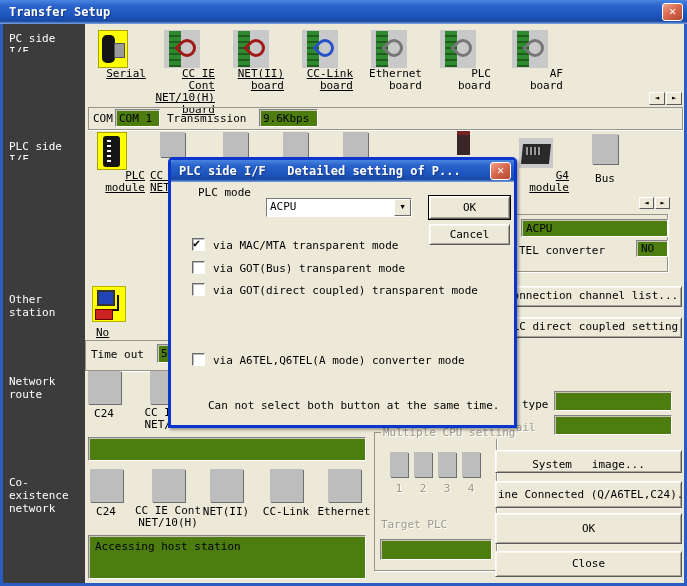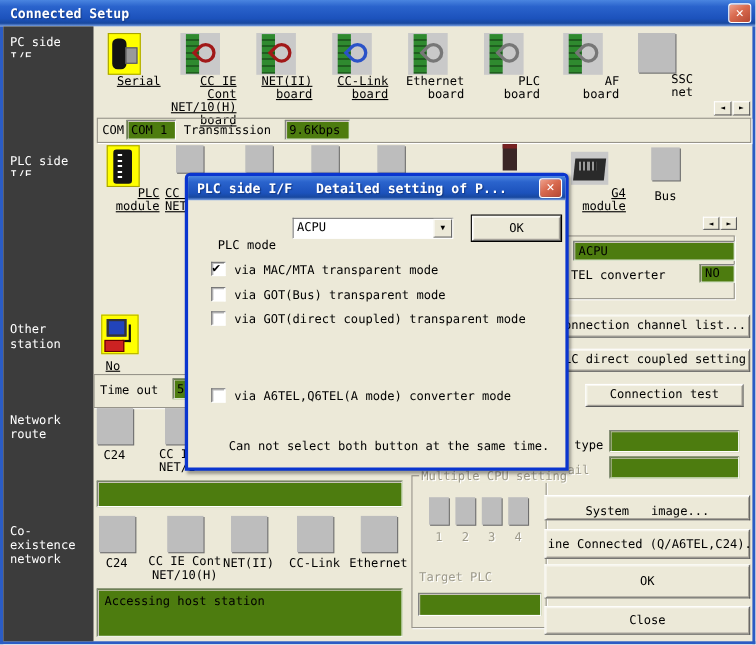--- a/index.html
+++ b/index.html
@@ -82,21 +82,21 @@
     border-color:#6a6a6a #fff #fff #6a6a6a;box-shadow:inset 1px 1px 0 #bbb}
   .cbox .tick{display:none;position:absolute;left:0;top:-3px;font-size:12px;font-weight:bold;color:#000}
   .cbrow.on .cbox .tick{display:block}
   .cblabel{position:absolute;left:21px;top:1px;white-space:nowrap}
 </style>
 </head>
 <body>
 
 <div id="win">
 
-  <div class="abs titlebar">Connected Setup</div>
+  <div class="abs titlebar">Transfer Setup</div>
   <div class="abs xbtn" style="right:4px;top:3px"><span>✕</span></div>
   <div class="abs winborder" style="left:0;top:24px;width:3px;height:562px"></div>
   <div class="abs winborder" style="left:684px;top:24px;width:3px;height:562px"></div>
   <div class="abs winborder" style="left:0;top:583px;width:687px;height:3px"></div>
 
   <div class="abs sidebar">
     <div class="side-label clip20" style="top:8px">PC side
 I/F</div>
     <div class="side-label clip20" style="top:116px">PLC side
 I/F</div>
@@ -136,25 +136,20 @@
   <div class="slot" style="left:425px;top:30px">
     <div class="board-icon cable-gray"></div>
     <div class="lh12 pre">PLC
 board</div>
   </div>
   <div class="slot" style="left:497px;top:30px">
     <div class="board-icon cable-gray"></div>
     <div class="lh12 pre">AF
 board</div>
   </div>
-  <div class="slot" style="left:564px;top:30px">
-    <div class="plain-icon"></div>
-    <div class="lh12 pre">SSC
-net</div>
-  </div>
   <div class="abs arrowbtn" style="left:649px;top:92px"><span>◄</span></div>
   <div class="abs arrowbtn" style="left:666px;top:92px"><span>►</span></div>
 
   <div class="abs etched" style="left:88px;top:107px;width:595px;height:23px"></div>
   <div class="abs" style="left:93px;top:112px">COM</div>
   <div class="abs sunken" style="left:115px;top:109px;width:45px;height:18px;padding:2px 3px">COM 1</div>
   <div class="abs" style="left:167px;top:112px">Transmission</div>
   <div class="abs sunken" style="left:259px;top:109px;width:59px;height:18px;padding:2px 3px">9.6Kbps</div>
 
   <div class="slot" style="left:79px;top:132px">
@@ -179,21 +174,20 @@
   <div class="abs arrowbtn" style="left:639px;top:197px;width:15px;height:12px"><span>◄</span></div>
   <div class="abs arrowbtn" style="left:655px;top:197px;width:15px;height:12px"><span>►</span></div>
 
   <div class="abs etched" style="left:380px;top:214px;width:288px;height:58px"></div>
   <div class="abs sunken" style="left:521px;top:219px;width:147px;height:18px;padding:2px 4px">ACPU</div>
   <div class="abs" style="left:519px;top:244px">TEL converter</div>
   <div class="abs sunken" style="left:636px;top:240px;width:32px;height:17px;padding:1px 4px">NO</div>
 
   <div class="abs btn" style="left:450px;top:286px;width:232px;height:21px;text-align:left;padding-left:55px">Connection channel list...</div>
   <div class="abs btn" style="left:450px;top:317px;width:232px;height:21px;text-align:left;padding-left:55px">PLC direct coupled setting</div>
-  <div class="abs btn" style="left:532px;top:349px;width:144px;height:21px">Connection test</div>
 
   <div class="abs" style="left:522px;top:398px">type</div>
   <div class="abs sunken" style="left:554px;top:391px;width:118px;height:20px"></div>
   <div class="abs graytext" style="left:496px;top:421px">detail</div>
   <div class="abs sunken" style="left:554px;top:415px;width:118px;height:20px"></div>
 
   <div class="abs no-icon" style="left:92px;top:286px">
       <span class="hook"></span>
     </div>
   <div class="abs u" style="left:96px;top:326px">No</div>
@@ -237,26 +231,27 @@
 
   <div class="abs btn" style="left:495px;top:450px;width:187px;height:23px;line-height:27px;white-space:pre">System   image...</div>
   <div class="abs btn" style="left:495px;top:481px;width:187px;height:27px;line-height:25px;text-align:left;padding-left:2px;white-space:pre">ine Connected (Q/A6TEL,C24)..</div>
   <div class="abs btn" style="left:495px;top:513px;width:187px;height:31px;line-height:29px">OK</div>
   <div class="abs btn" style="left:495px;top:551px;width:187px;height:26px;line-height:24px">Close</div>
 
   <div class="abs dialog">
     <div class="dlg-title">PLC side I/F   Detailed setting of P...</div>
     <div class="abs xbtn" style="right:3px;top:2px"><span>✕</span></div>
 
-    <div class="abs" style="left:27px;top:56px">PLC mode</div>
+    <div class="abs" style="left:27px;top:26px">PLC mode</div>
     <div class="combo" style="left:95px;top:38px;width:146px;height:19px">
       <span class="val">ACPU</span>
       <span class="drop"><span>▼</span></span>
     </div>
     <div class="abs btn default" style="left:258px;top:36px;width:81px;height:23px;line-height:21px">OK</div>
+    <div class="abs btn" style="left:258px;top:64px;width:81px;height:21px;line-height:19px">Cancel</div>
 
     <div class="cbrow on" style="top:78px">
       <span class="cbox">
           <span class="tick">✔</span>
         </span>
       <span class="cblabel">via MAC/MTA transparent mode</span>
     </div>
     <div class="cbrow" style="top:101px">
       <span class="cbox"></span>
       <span class="cblabel">via GOT(Bus) transparent mode</span>

